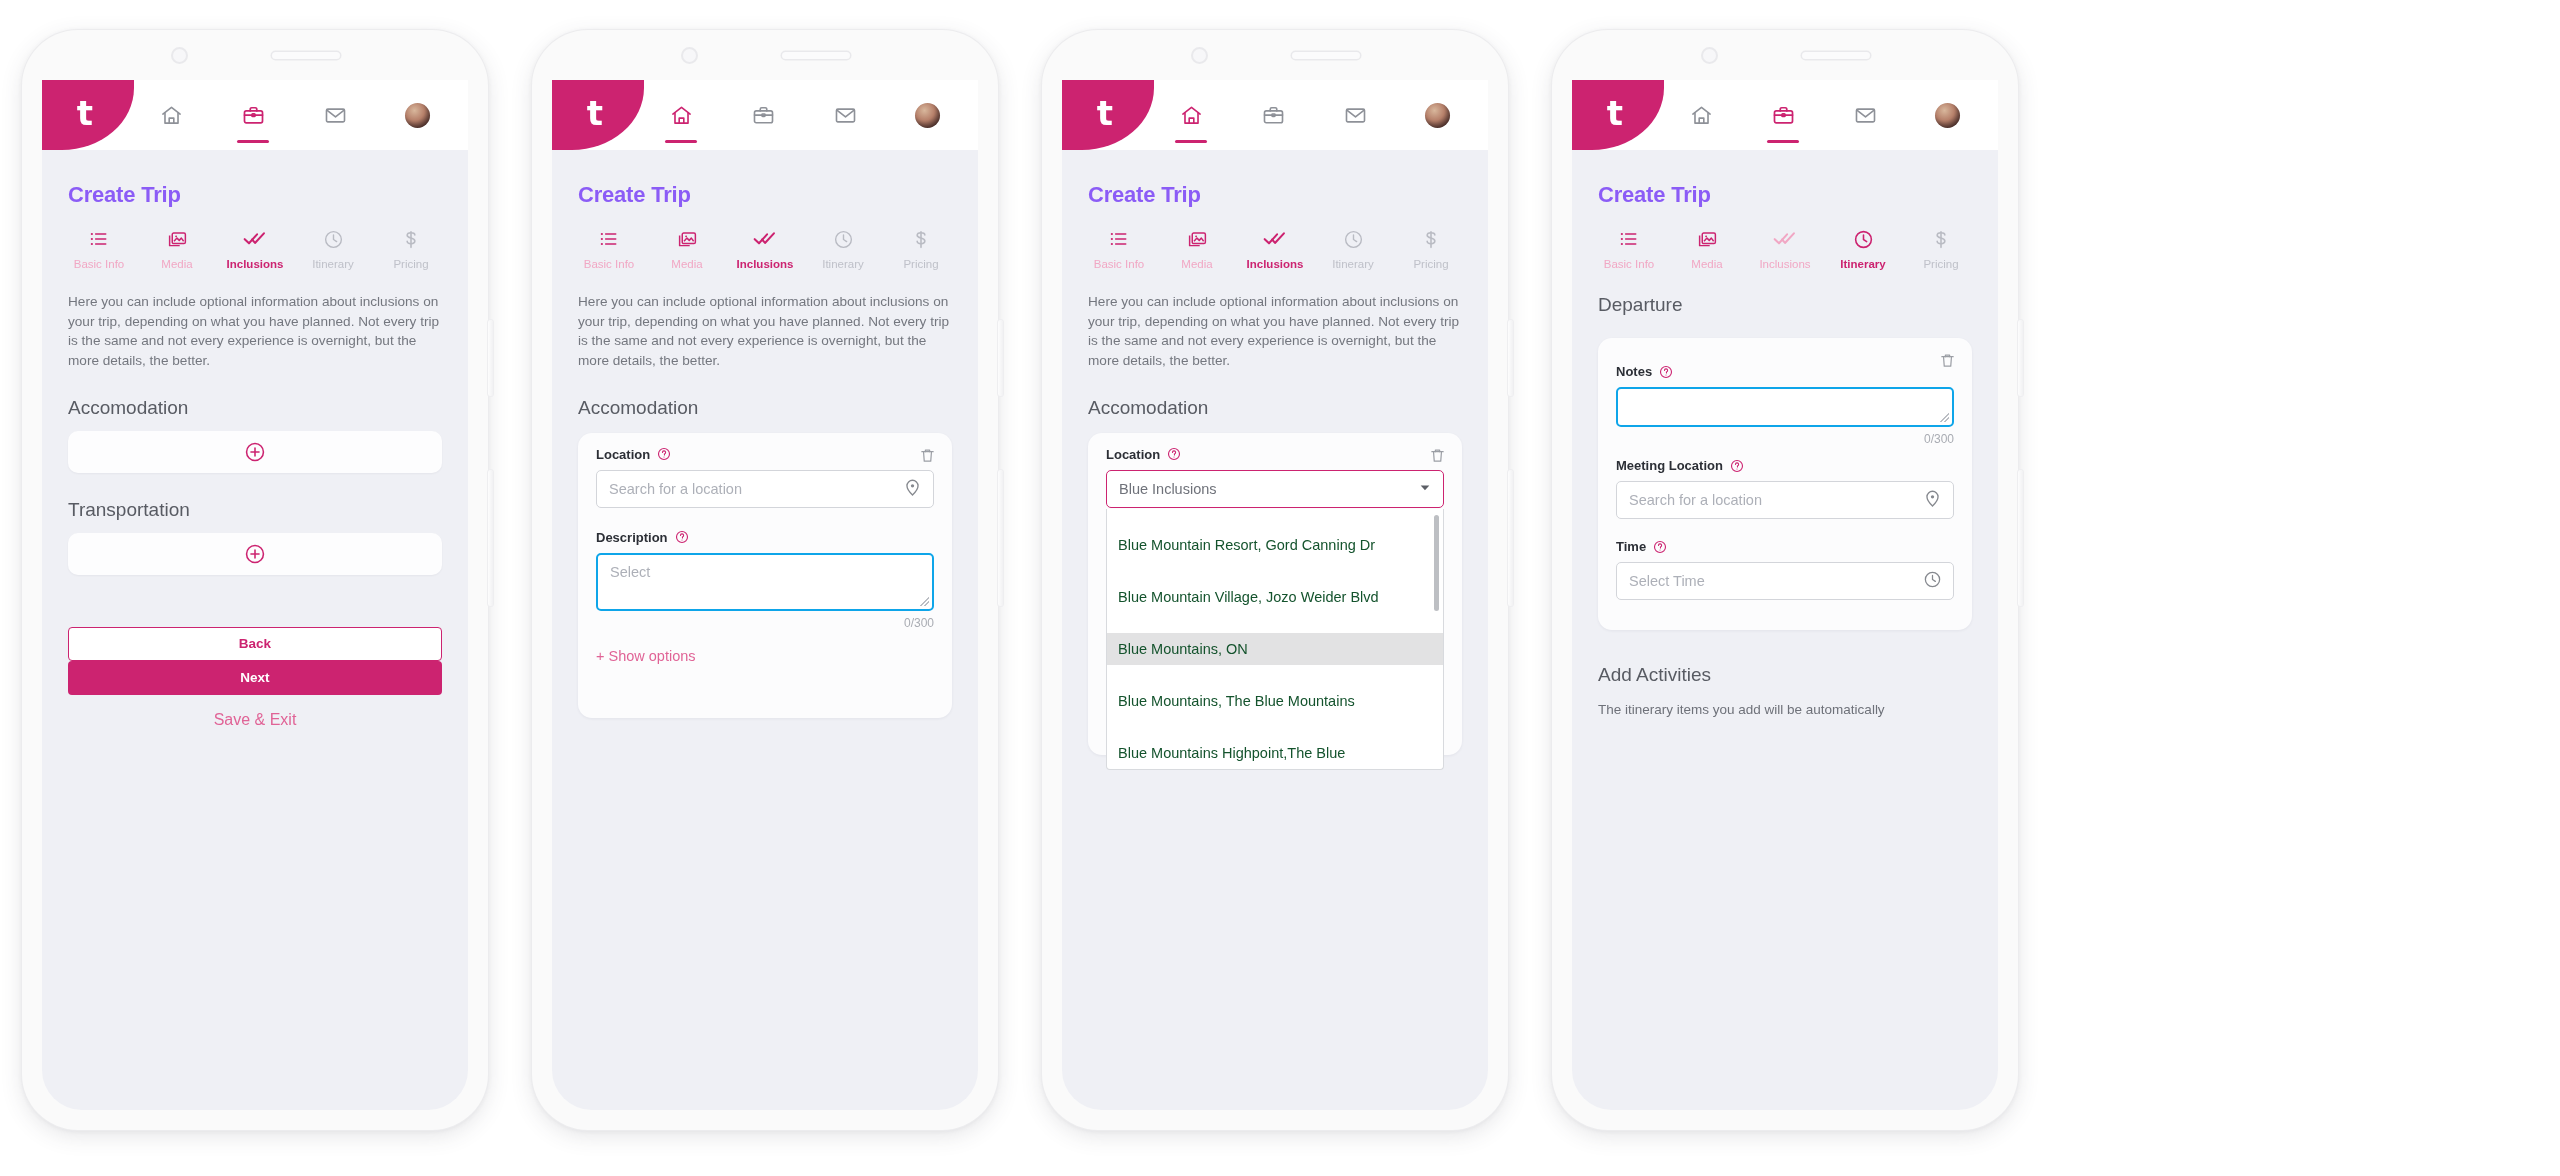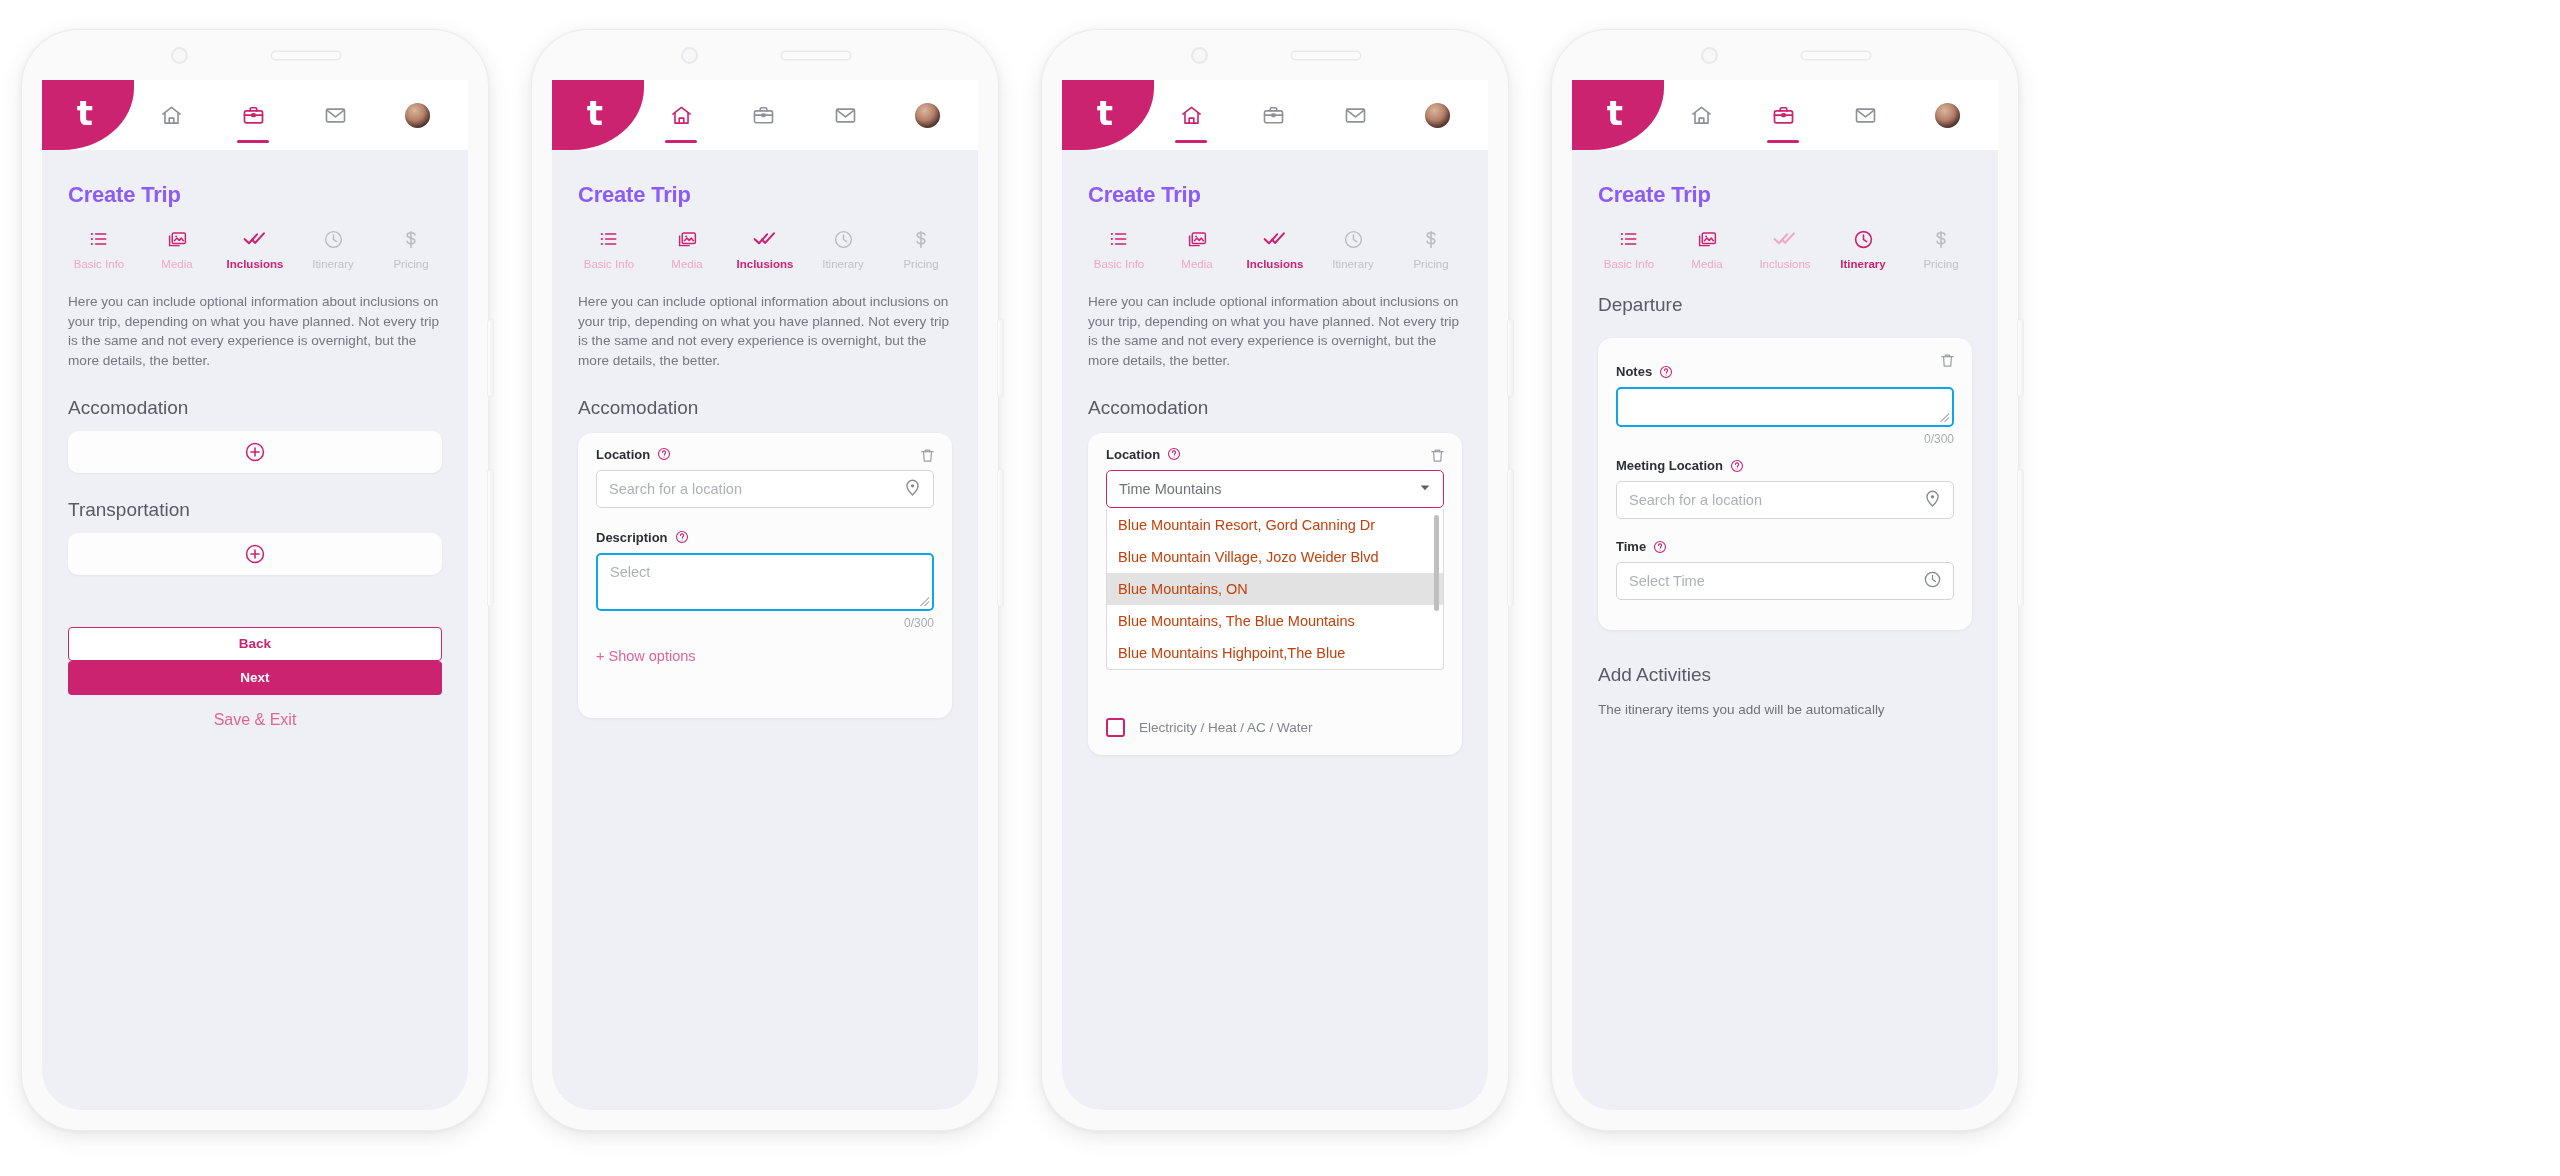--- a/index.html
+++ b/index.html
@@ -232,23 +232,24 @@
     background: #fff;
     border: 1px solid #d8dade;
     border-top: none;
     border-radius: 0 0 4px 4px;
     overflow: hidden;
     z-index: 5;
   }
   .dd-item {
     height: 32px; line-height: 32px;
     padding: 0 11px;
-    font-size: 14.5px; color: #c2410c;
+    font-size: 14.5px; color: #14532d;
     white-space: nowrap; overflow: hidden;
     cursor: pointer;
+    margin-top: 20px;
   }
   .dd-item.hl { background: #e2e2e3; }
   .dd-scroll {
     position: absolute; right: 4px; top: 6px;
     width: 5px; height: 96px; border-radius: 3px;
     background: #bdbfc3;
     z-index: 6;
   }
 
   
@@ -651,21 +652,21 @@
             <span>Location</span>
             <svg width="14" height="14" viewBox="0 0 24 24" fill="none" stroke="#CC2370" stroke-width="1.9">
                 <circle cx="12" cy="12" r="9.4"></circle>
                 <path d="M9.4 9.2a2.7 2.7 0 1 1 3.4 2.7v1.6" stroke-linecap="round"></path>
                 <circle cx="12" cy="17" r=".9" fill="#CC2370" stroke="none"></circle>
               </svg>
           </div>
 
           <div class="dd-wrap">
             <div class="field focus">
-              <span>Time Mountains</span>
+              <span>Blue Inclusions</span>
               <span class="ficon">
                 <svg width="14" height="14" viewBox="0 0 24 24" fill="#5c5f66">
                     <path d="M4.6 8.4h14.8L12 16.6z"></path>
                   </svg>
               </span>
             </div>
             <div class="dd-list">
               <div class="dd-scroll"></div>
               <div class="dd-item">Blue Mountain Resort, Gord Canning Dr</div>
               <div class="dd-item">Blue Mountain Village, Jozo Weider Blvd</div>

